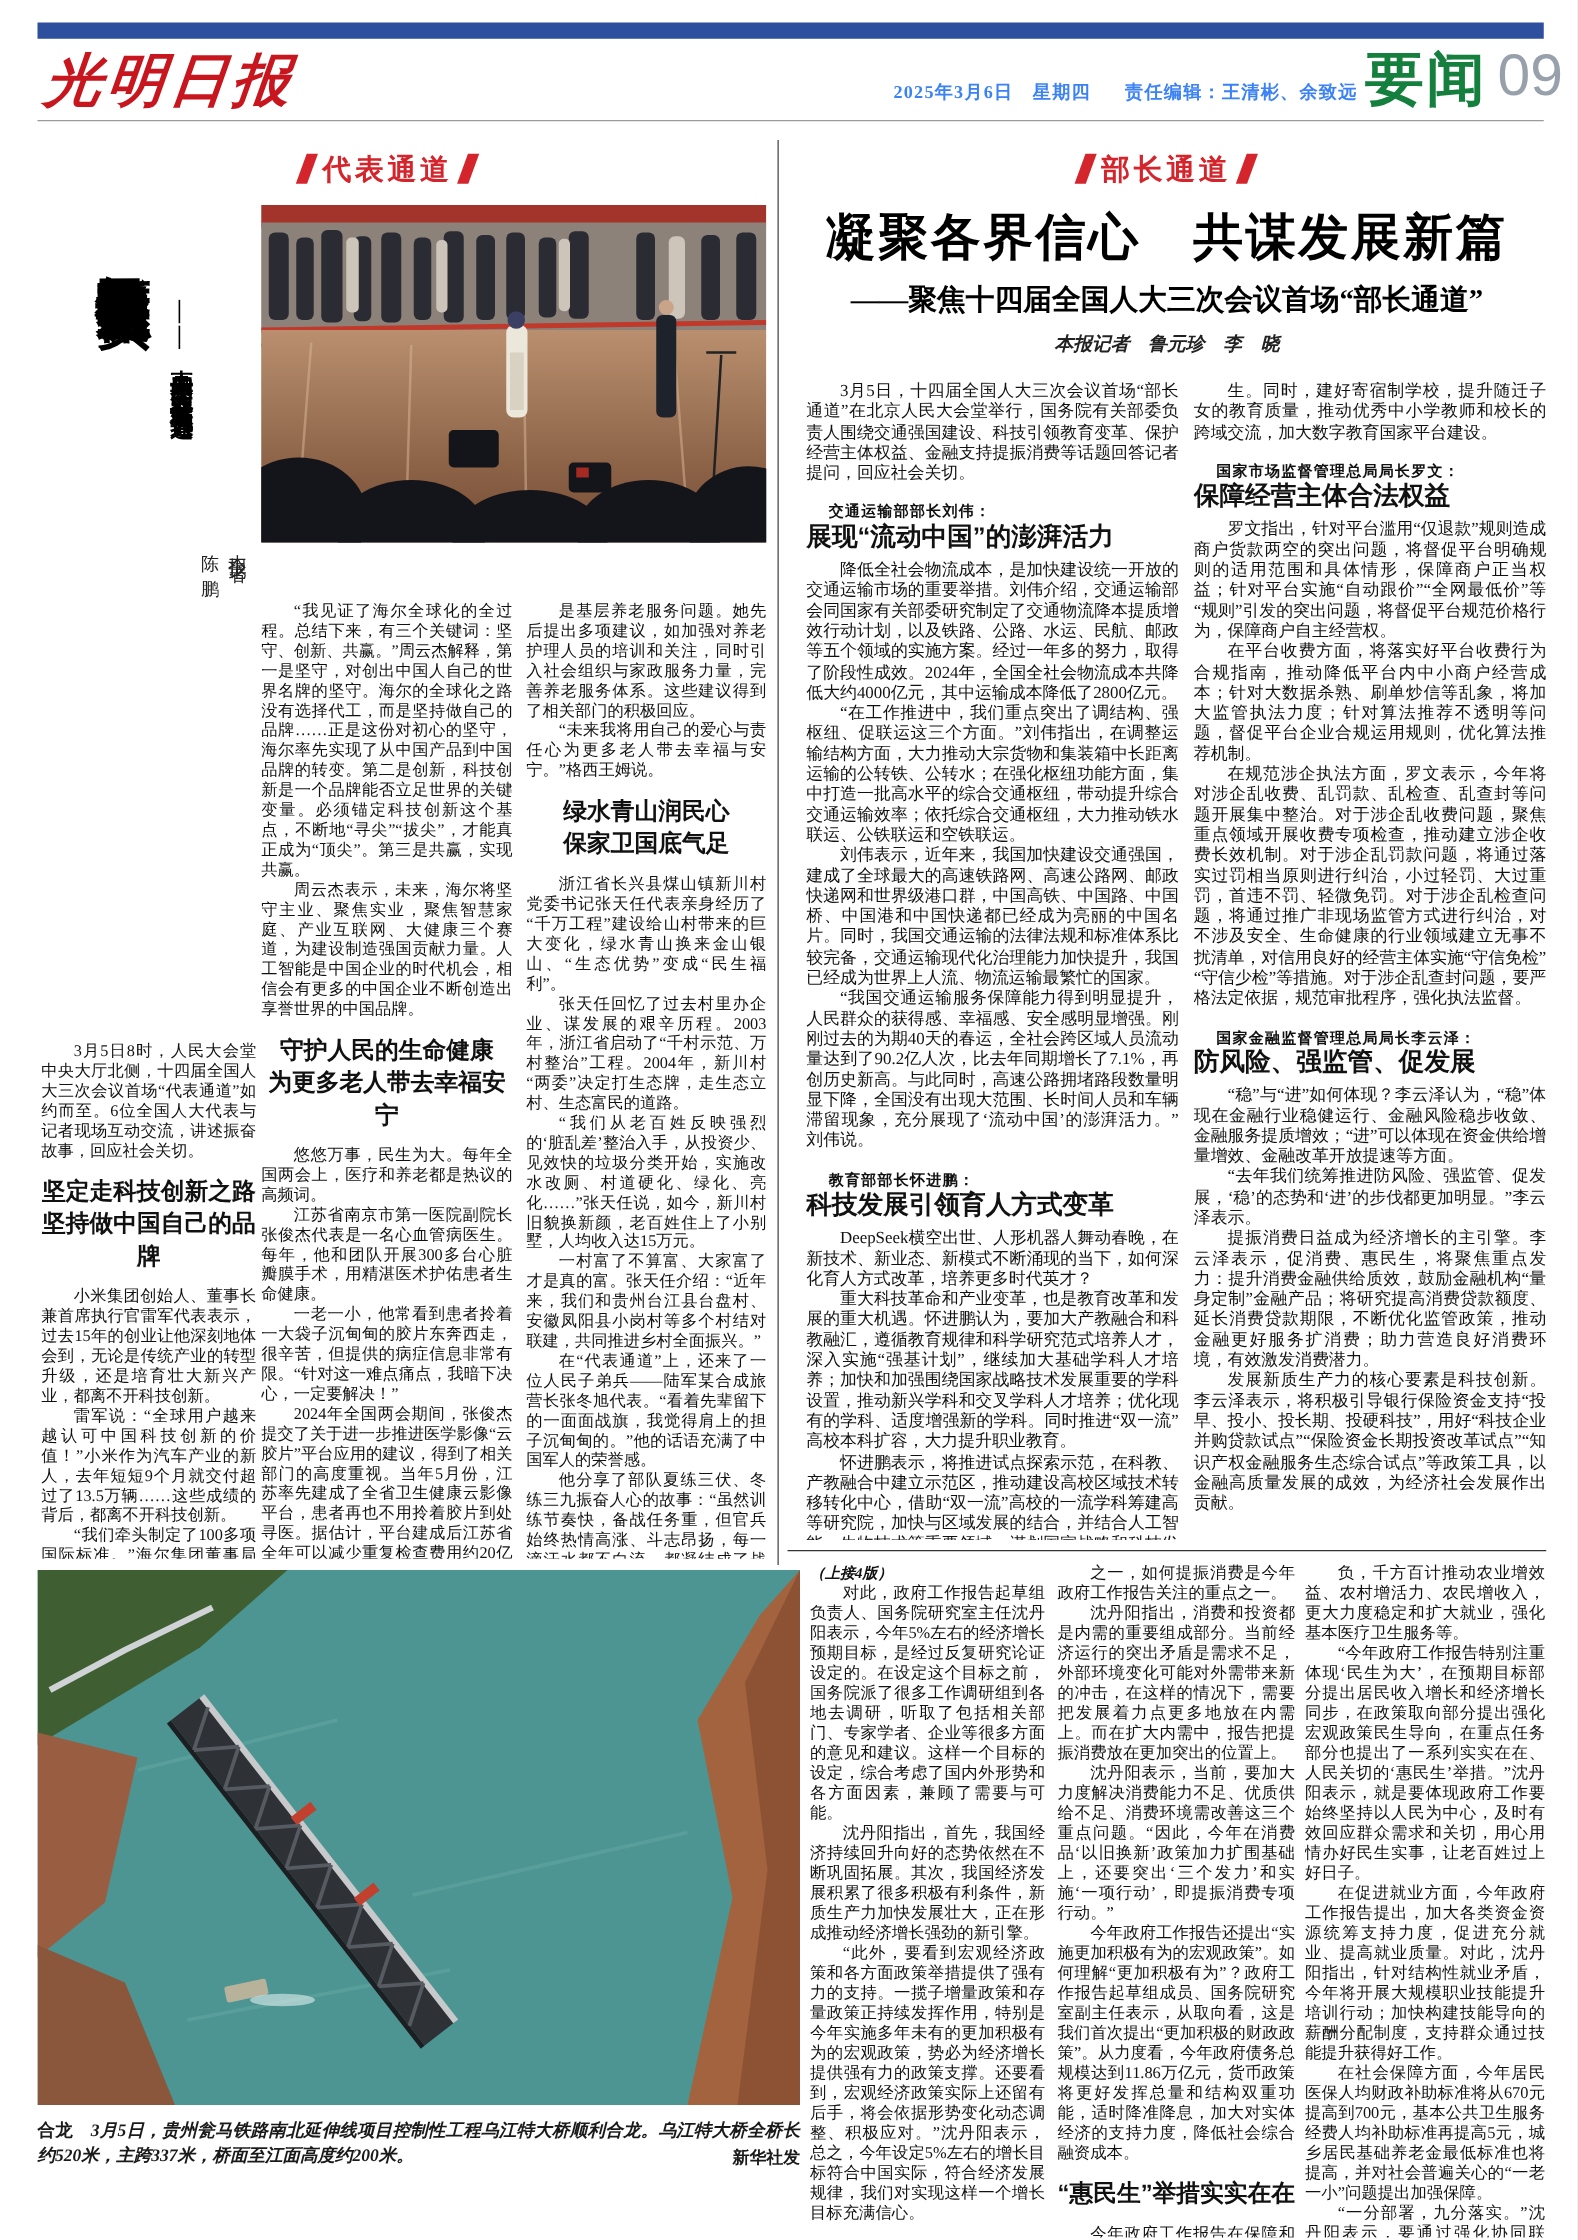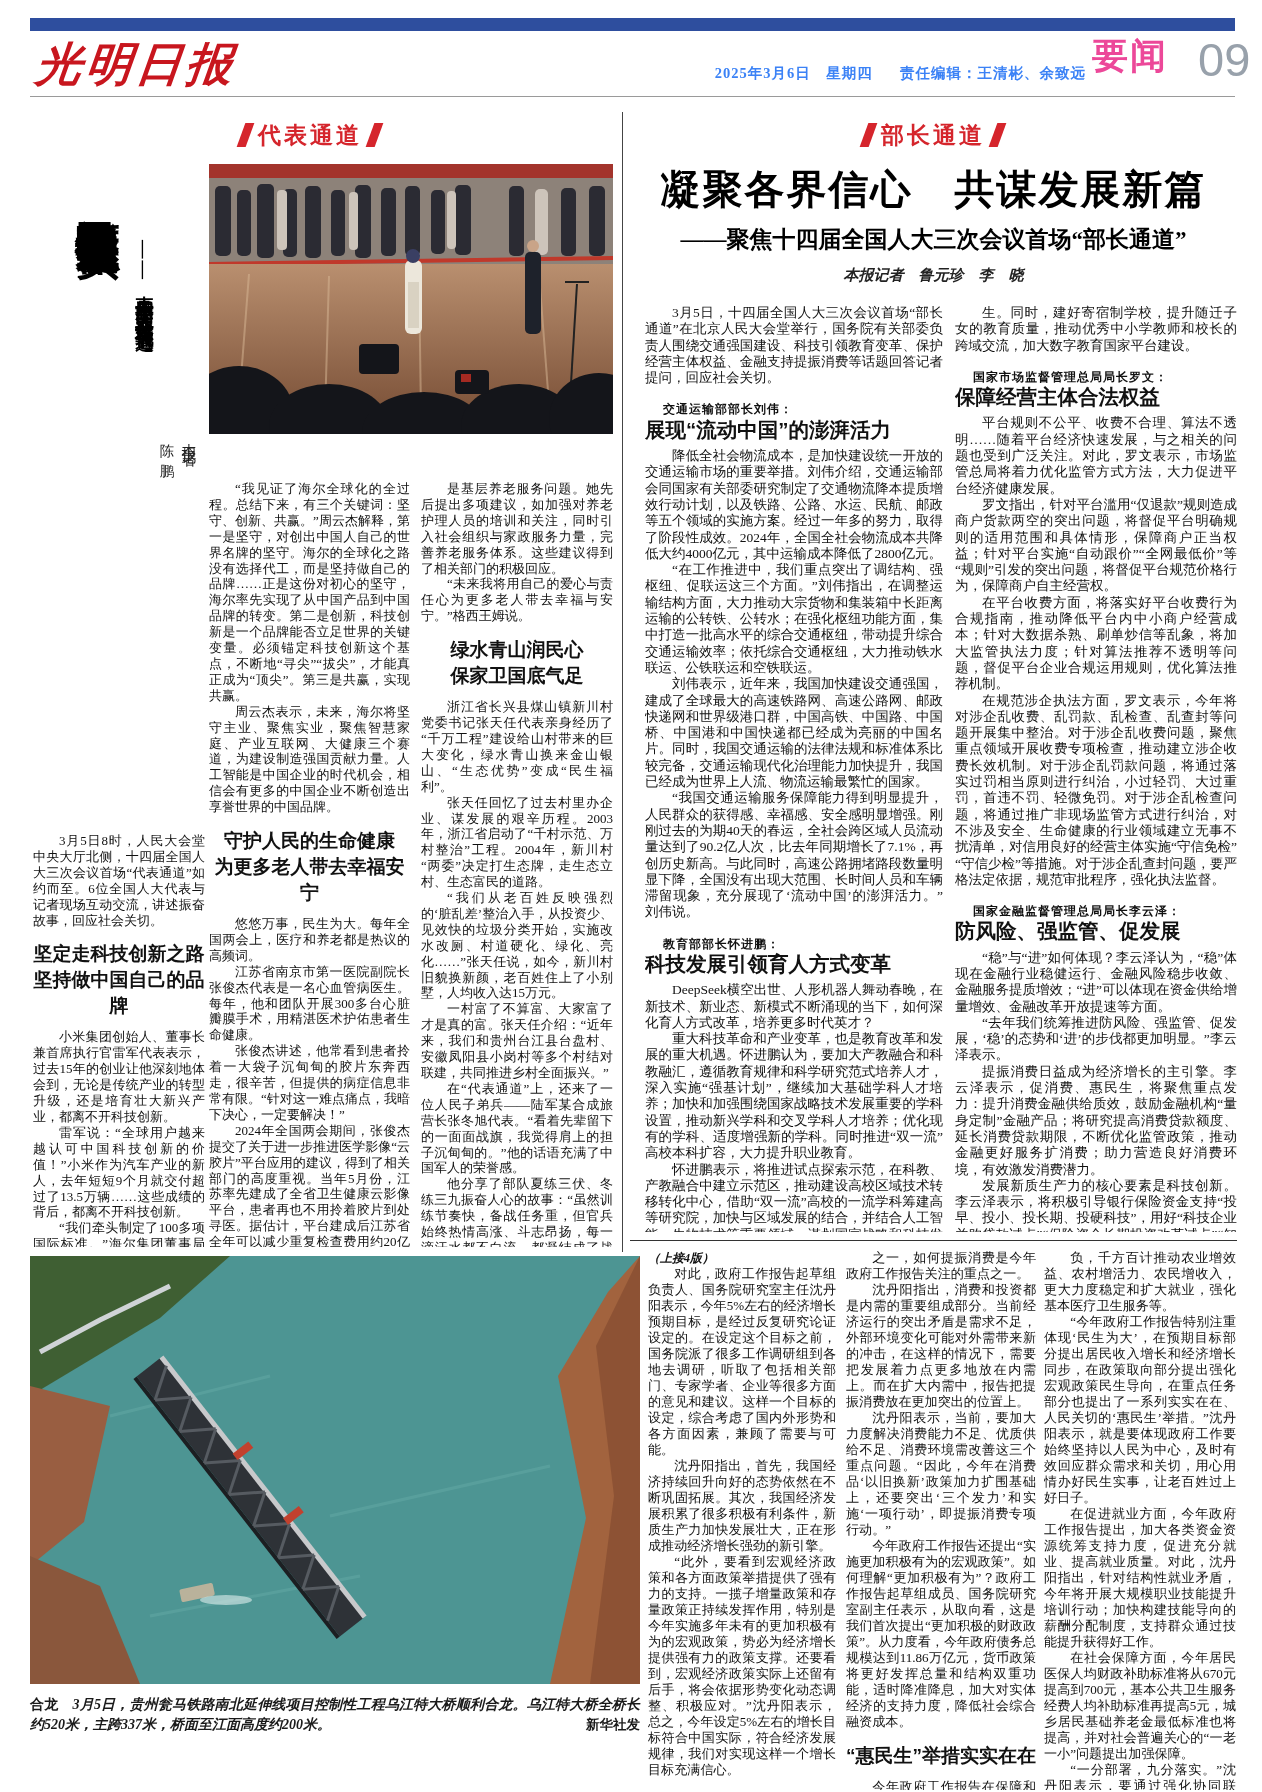--- a/index.html
+++ b/index.html
@@ -4,21 +4,21 @@
 <style>
   html,body{margin:0;padding:0;background:#e8e8e8;}
   #page{position:relative;width:1262px;height:1792px;background:#ffffff;margin:0 auto;overflow:hidden;
         font-family:"Liberation Serif","DejaVu Serif",serif;color:#111;}
   .abs{position:absolute;}
   
   .topbar{background:#2e4e9e;}
   .masthead{font-family:"DejaVu Serif","Liberation Serif",serif;font-style:italic;font-weight:bold;
             color:#c8161e;font-size:46px;letter-spacing:4px;transform:skewX(-6deg);}
   .dateline{font-size:14.5px;font-weight:bold;text-align:right;letter-spacing:1px;color:#3b82f6;}
-  .secname{font-family:"Liberation Sans","DejaVu Sans",sans-serif;font-weight:bold;color:#ec4899;font-size:36px;letter-spacing:2px;}
+  .secname{font-family:"Liberation Sans","DejaVu Sans",sans-serif;font-weight:bold;color:#15803d;font-size:47px;letter-spacing:2px;}
   .pagenum{font-family:"Liberation Sans","DejaVu Sans",sans-serif;font-weight:normal;color:#98a1ab;font-size:47px;}
   .hrule{background:#9a9a9a;height:1px;}
   .vdiv{background:#444;width:1px;}
   
   .badge{display:flex;align-items:center;justify-content:center;gap:8px;}
   .badge .bar{width:9px;height:24px;background:#d5252c;transform:skewX(-20deg);}
   .badge .txt{color:#d5252c;font-family:"Liberation Sans","DejaVu Sans",sans-serif;font-weight:bold;font-size:23px;letter-spacing:3px;}
   
   .vhead{writing-mode:vertical-rl;font-family:"Liberation Sans","DejaVu Sans",sans-serif;
          font-weight:bold;font-size:44px;line-height:60px;letter-spacing:1px;color:#000;}
@@ -153,21 +153,21 @@
     </div>
   <div class="abs col lcol" style="left:209px;top:481px;width:201px;height:766px;">
       <p>“我见证了海尔全球化的全过程。总结下来，有三个关键词：坚守、创新、共赢。”周云杰解释，第一是坚守，对创出中国人自己的世界名牌的坚守。海尔的全球化之路没有选择代工，而是坚持做自己的品牌……正是这份对初心的坚守，海尔率先实现了从中国产品到中国品牌的转变。第二是创新，科技创新是一个品牌能否立足世界的关键变量。必须锚定科技创新这个基点，不断地“寻尖”“拔尖”，才能真正成为“顶尖”。第三是共赢，实现共赢。</p>
       <p>周云杰表示，未来，海尔将坚守主业、聚焦实业，聚焦智慧家庭、产业互联网、大健康三个赛道，为建设制造强国贡献力量。人工智能是中国企业的时代机会，相信会有更多的中国企业不断创造出享誉世界的中国品牌。</p>
       <div class="b-sub">
         <div>守护人民的生命健康</div>
         <div>为更多老人带去幸福安宁</div>
       </div>
       <p>悠悠万事，民生为大。每年全国两会上，医疗和养老都是热议的高频词。</p>
       <p>江苏省南京市第一医院副院长张俊杰代表是一名心血管病医生。每年，他和团队开展300多台心脏瓣膜手术，用精湛医术护佑患者生命健康。</p>
-      <p>张俊杰讲述，他常看到患者拎着一大袋子沉甸甸的胶片东奔西走，很辛苦，但提供的病症信息非常有限。“针对这一难点痛点，我暗下决心，一定要解决！”</p>
+      <p>一老一小，他常看到患者拎着一大袋子沉甸甸的胶片东奔西走，很辛苦，但提供的病症信息非常有限。“针对这一难点痛点，我暗下决心，一定要解决！”</p>
       <p>2024年全国两会期间，张俊杰提交了关于进一步推进医学影像“云胶片”平台应用的建议，得到了相关部门的高度重视。当年5月份，江苏率先建成了全省卫生健康云影像平台，患者再也不用拎着胶片到处寻医。据估计，平台建成后江苏省全年可以减少重复检查费用约20亿元。</p>
     </div>
   <div class="abs col lcol" style="left:421px;top:481px;width:192px;height:766px;">
       <p>是基层养老服务问题。她先后提出多项建议，如加强对养老护理人员的培训和关注，同时引入社会组织与家政服务力量，完善养老服务体系。这些建议得到了相关部门的积极回应。</p>
       <p>“未来我将用自己的爱心与责任心为更多老人带去幸福与安宁。”格西王姆说。</p>
       <div class="b-sub">
         <div>绿水青山润民心</div>
         <div>保家卫国底气足</div>
       </div>
       <p>浙江省长兴县煤山镇新川村党委书记张天任代表亲身经历了“千万工程”建设给山村带来的巨大变化，绿水青山换来金山银山、“生态优势”变成“民生福利”。</p>
@@ -204,21 +204,20 @@
       <p>DeepSeek横空出世、人形机器人舞动春晚，在新技术、新业态、新模式不断涌现的当下，如何深化育人方式改革，培养更多时代英才？</p>
       <p>重大科技革命和产业变革，也是教育改革和发展的重大机遇。怀进鹏认为，要加大产教融合和科教融汇，遵循教育规律和科学研究范式培养人才，深入实施“强基计划”，继续加大基础学科人才培养；加快和加强围绕国家战略技术发展重要的学科设置，推动新兴学科和交叉学科人才培养；优化现有的学科、适度增强新的学科。同时推进“双一流”高校本科扩容，大力提升职业教育。</p>
       <p>怀进鹏表示，将推进试点探索示范，在科教、产教融合中建立示范区，推动建设高校区域技术转移转化中心，借助“双一流”高校的一流学科筹建高等研究院，加快与区域发展的结合，并结合人工智能、生物技术等重要领域，谋划国家战略和科技发展。</p>
     </div>
   <div class="abs col mcol" style="left:955px;top:305px;width:282px;height:927px;">
       <p>生。同时，建好寄宿制学校，提升随迁子女的教育质量，推动优秀中小学教师和校长的跨域交流，加大数字教育国家平台建设。</p>
       <div class="b-min">
         <div class="b-min-a">国家市场监督管理总局局长罗文：</div>
         <div class="b-min-b">保障经营主体合法权益</div>
       </div>
-      <p>平台规则不公平、收费不合理、算法不透明……随着平台经济快速发展，与之相关的问题也受到广泛关注。对此，罗文表示，市场监管总局将着力优化监管方式方法，大力促进平台经济健康发展。</p>
       <p>罗文指出，针对平台滥用“仅退款”规则造成商户货款两空的突出问题，将督促平台明确规则的适用范围和具体情形，保障商户正当权益；针对平台实施“自动跟价”“全网最低价”等“规则”引发的突出问题，将督促平台规范价格行为，保障商户自主经营权。</p>
       <p>在平台收费方面，将落实好平台收费行为合规指南，推动降低平台内中小商户经营成本；针对大数据杀熟、刷单炒信等乱象，将加大监管执法力度；针对算法推荐不透明等问题，督促平台企业合规运用规则，优化算法推荐机制。</p>
       <p>在规范涉企执法方面，罗文表示，今年将对涉企乱收费、乱罚款、乱检查、乱查封等问题开展集中整治。对于涉企乱收费问题，聚焦重点领域开展收费专项检查，推动建立涉企收费长效机制。对于涉企乱罚款问题，将通过落实过罚相当原则进行纠治，小过轻罚、大过重罚，首违不罚、轻微免罚。对于涉企乱检查问题，将通过推广非现场监管方式进行纠治，对不涉及安全、生命健康的行业领域建立无事不扰清单，对信用良好的经营主体实施“守信免检”“守信少检”等措施。对于涉企乱查封问题，要严格法定依据，规范审批程序，强化执法监督。</p>
       <div class="b-min">
         <div class="b-min-a">国家金融监督管理总局局长李云泽：</div>
         <div class="b-min-b">防风险、强监管、促发展</div>
       </div>
       <p>“稳”与“进”如何体现？李云泽认为，“稳”体现在金融行业稳健运行、金融风险稳步收敛、金融服务提质增效；“进”可以体现在资金供给增量增效、金融改革开放提速等方面。</p>
       <p>“去年我们统筹推进防风险、强监管、促发展，‘稳’的态势和‘进’的步伐都更加明显。”李云泽表示。</p>
       <p>提振消费日益成为经济增长的主引擎。李云泽表示，促消费、惠民生，将聚焦重点发力：提升消费金融供给质效，鼓励金融机构“量身定制”金融产品；将研究提高消费贷款额度、延长消费贷款期限，不断优化监管政策，推动金融更好服务扩消费；助力营造良好消费环境，有效激发消费潜力。</p>

